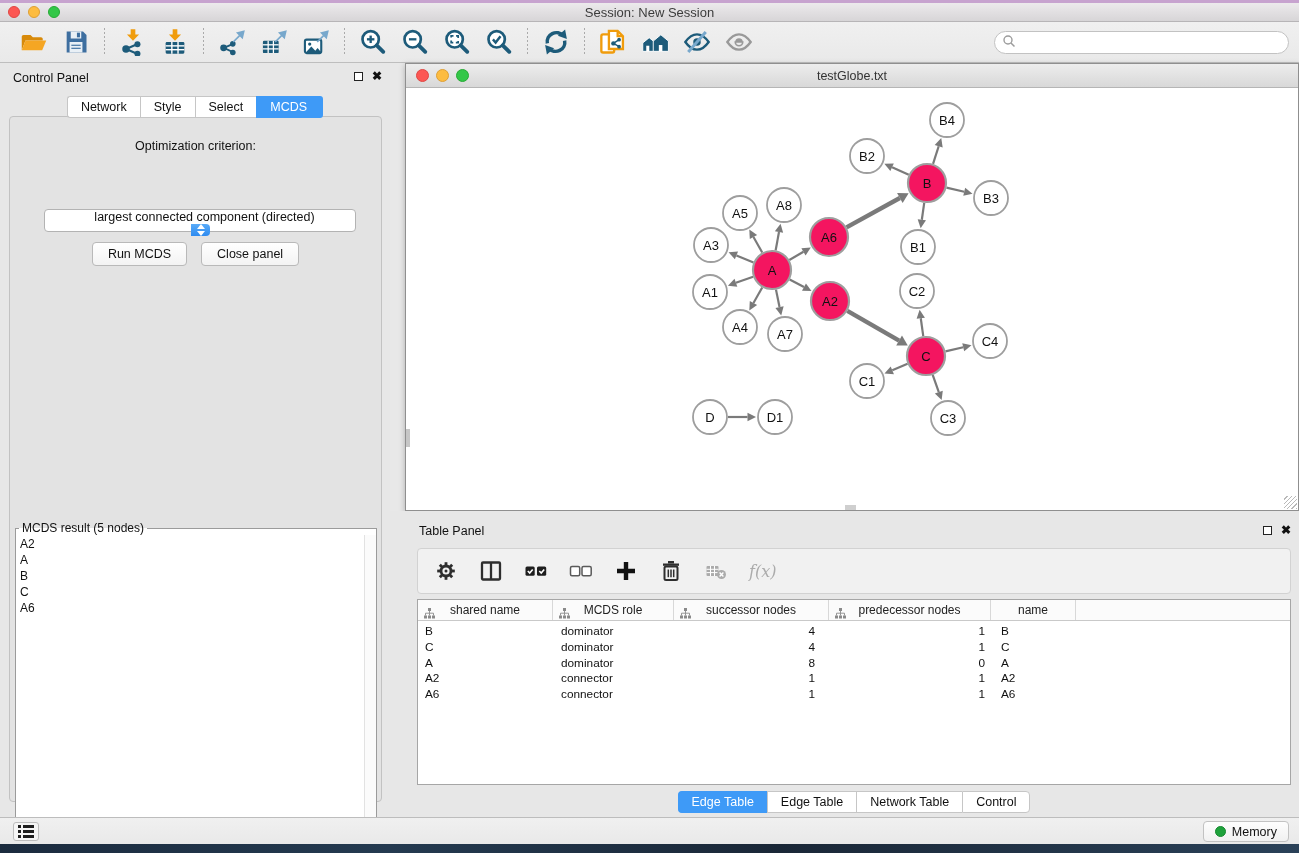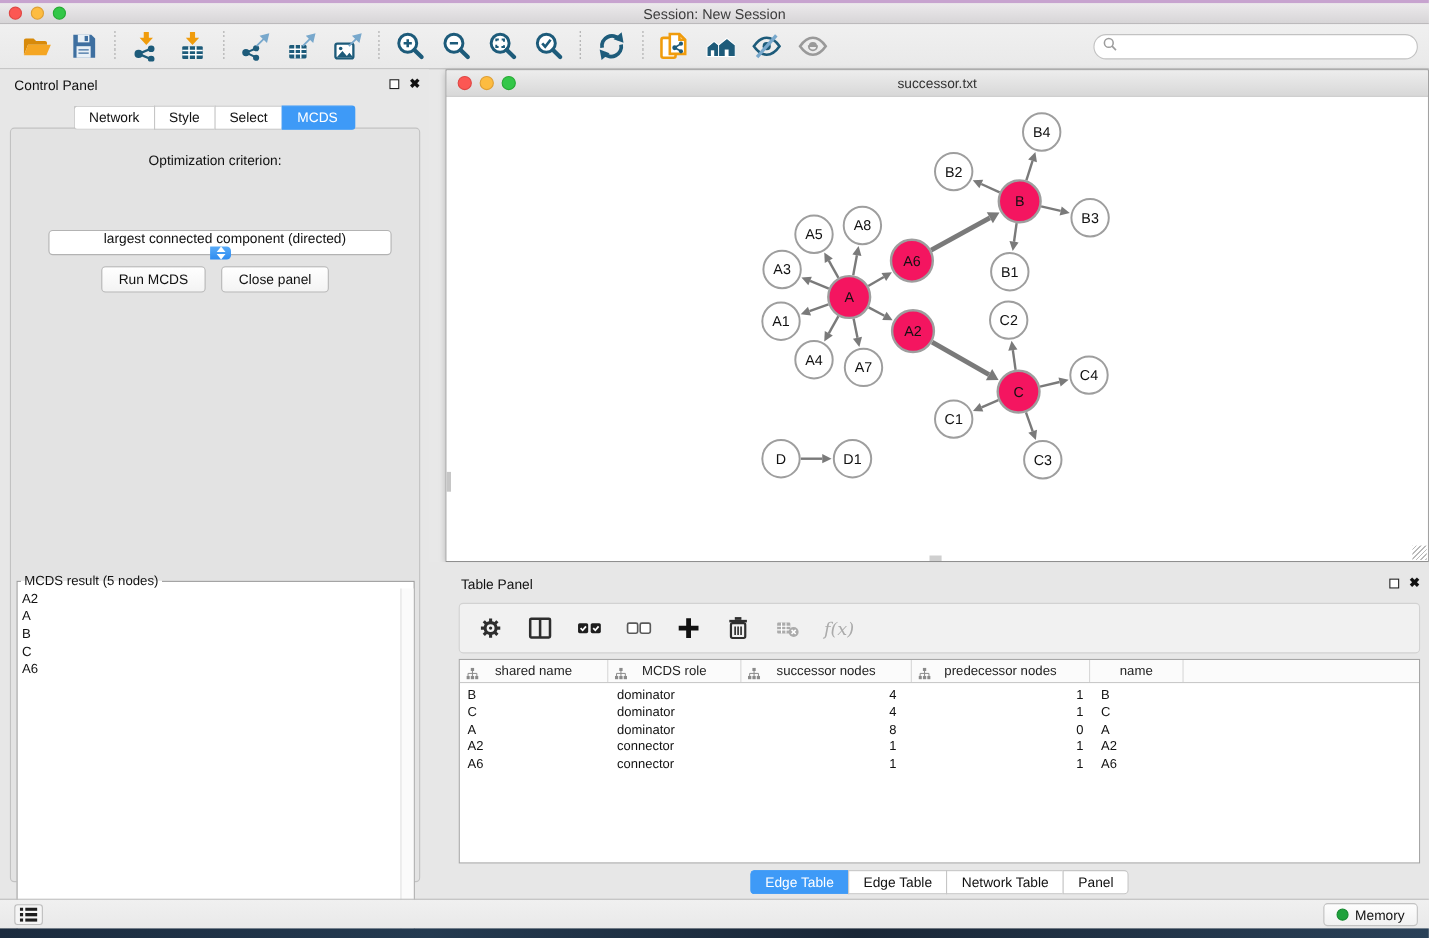--- a/index.html
+++ b/index.html
@@ -338,21 +338,21 @@
     </div>
   </div>
 
   <div class="net-window">
     <div class="net-titlebar">
       <div class="lights">
         <span class="light red"></span>
         <span class="light yellow"></span>
         <span class="light green"></span>
       </div>
-      <div class="net-title">successor.txt</div>
+      <div class="net-title">testGlobe.txt</div>
     </div>
     <div class="net-canvas">
       <svg id="net-svg" width="892" height="422" viewBox="0 0 892 422">
           <g>
             <line x1="356.20930486584723" y1="164.56032429229037" x2="347.46220580946004" y2="148.97955409810072" stroke="#7A7A7A" stroke-width="2.2"></line>
             <polygon points="343.3011603774451,141.56769192232414 351.12453770807906,146.92350811992864 343.79987391084103,151.0356000762728" fill="#7A7A7A"></polygon>
           </g>
           <g>
             <line x1="369.63094958912205" y1="162.33235639225546" x2="373.0074443149571" y2="144.0430099606487" stroke="#7A7A7A" stroke-width="2.2"></line>
             <polygon points="374.550597890334,135.68426142735728 377.13764947258346,144.80550937436433 368.8772391573308,143.28051054693307" fill="#7A7A7A"></polygon>
@@ -685,21 +685,21 @@
             <div class="td" style="width: 155px; text-align: right; padding-left: 0px; padding-right: 14px;">1</div>
             <div class="td" style="width: 162px; text-align: right; padding-left: 0px; padding-right: 6px;">1</div>
             <div class="td" style="width: 85px; text-align: left; padding-left: 10px; padding-right: 0px;">A6</div>
           </div>
         </div>
     </div>
     <div class="tbl-tabs" id="tbl-tabs">
         <div class="tbl-tab active">Edge Table</div>
         <div class="tbl-tab">Edge Table</div>
         <div class="tbl-tab">Network Table</div>
-        <div class="tbl-tab">Panel</div>
+        <div class="tbl-tab">Control</div>
       </div>
   </div>
 
   <div class="statusbar">
     <div class="list-btn">
       <svg width="16" height="13" viewBox="0 0 16 13">
         <g fill="#1E1E1E">
           <rect x="0" y="0" width="3" height="3"></rect>
             <rect x="5" y="0" width="11" height="3"></rect>
           <rect x="0" y="5" width="3" height="3"></rect>

